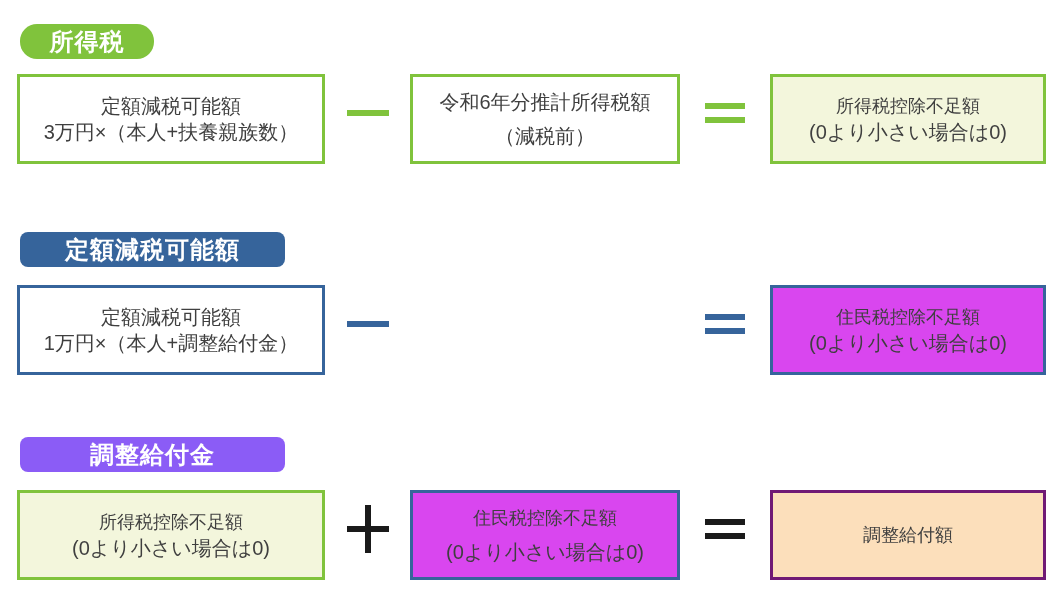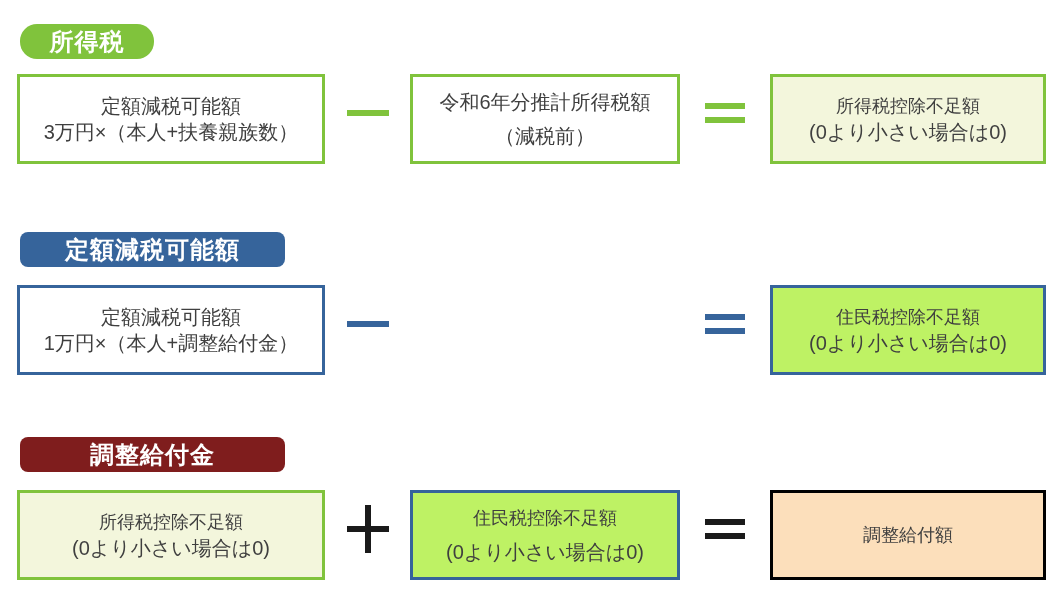--- a/index.html
+++ b/index.html
@@ -9,36 +9,36 @@
     color:#3f3f3f;overflow:hidden;
   }
   
   .badge{
     position:absolute;height:35px;border-radius:8px;
     display:flex;align-items:center;justify-content:center;
     color:#ffffff;font-weight:bold;font-size:24px;letter-spacing:1px;
   }
   .badge.green{background:#80c33c;}
   .badge.blue{background:#36649b;}
-  .badge.orange{background:#7f1d1d;}
+  .badge.orange{background:#8b5cf6;}
 
   
   .box{
     position:absolute;height:90px;box-sizing:border-box;background:#ffffff;
     display:flex;flex-direction:column;align-items:center;justify-content:center;
     text-align:center;line-height:26px;
   }
   .box .l1{font-size:20px;}
   .box .l2{font-size:20px;text-align:center;}
   .box.result .l1{font-size:18px;}
   .b-green{border:3px solid #80c33c;}
   .b-blue{border:3px solid #36649b;}
-  .b-orange{border:3px solid #000000;}
+  .b-orange{border:3px solid #701a75;}
   .f-green{background:#f3f6dc;}
-  .f-blue{background:#bef264;}
+  .f-blue{background:#d946ef;}
   .f-orange{background:#fcdfbb;}
 
   
   .c1{left:17px;width:308px;}
   .c2{left:410px;width:270px;gap:8px;}
   .c3{left:770px;width:276px;}
   .r1{top:74px;}
   .r2{top:285px;}
   .r3{top:490px;}
 

